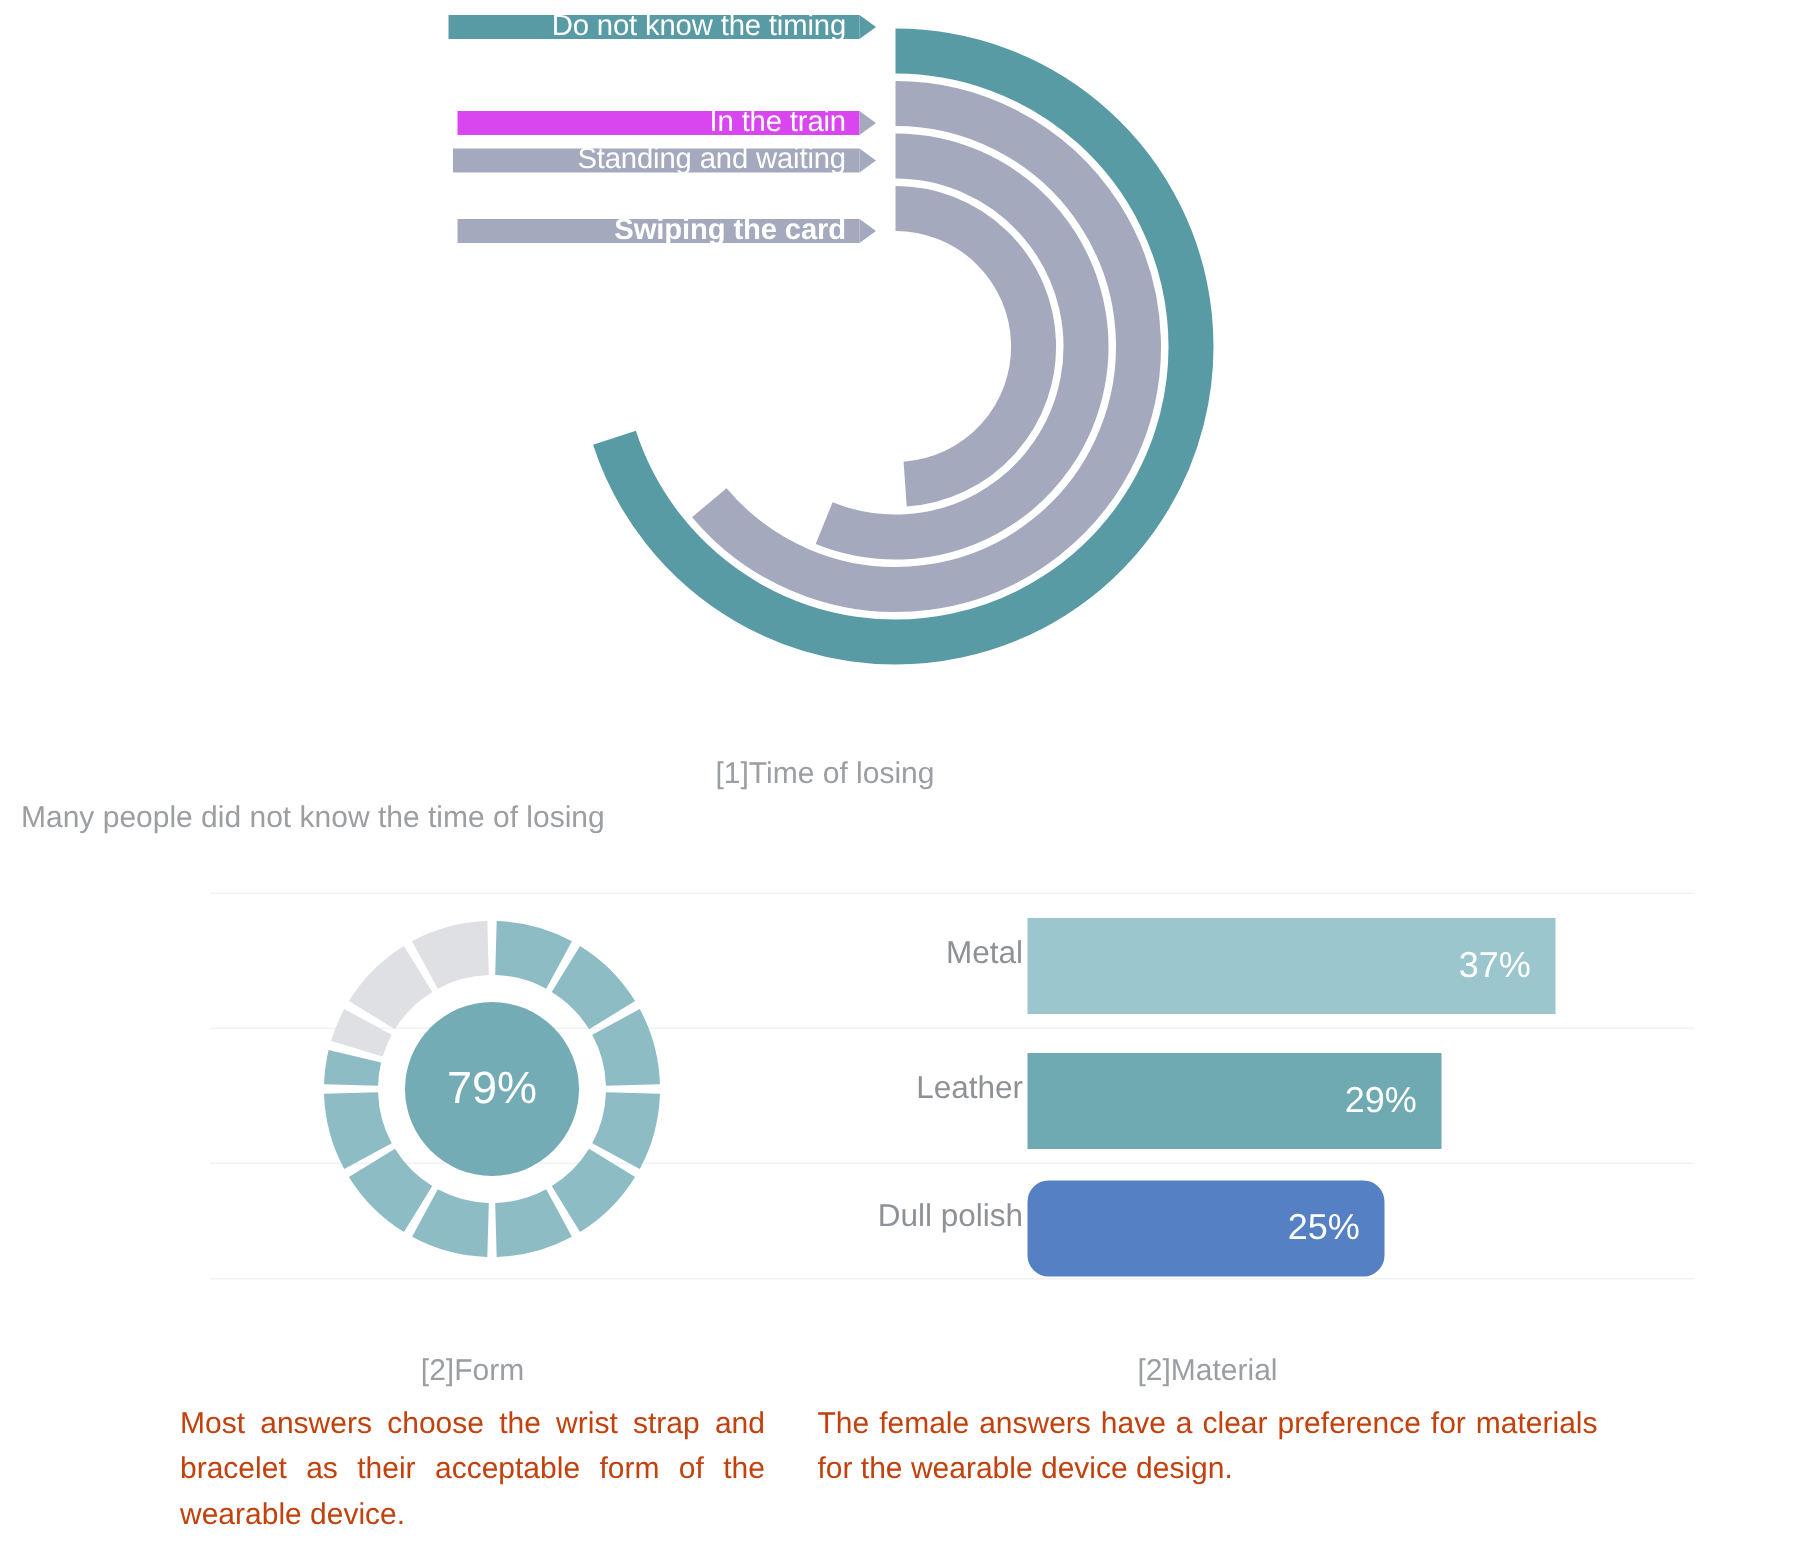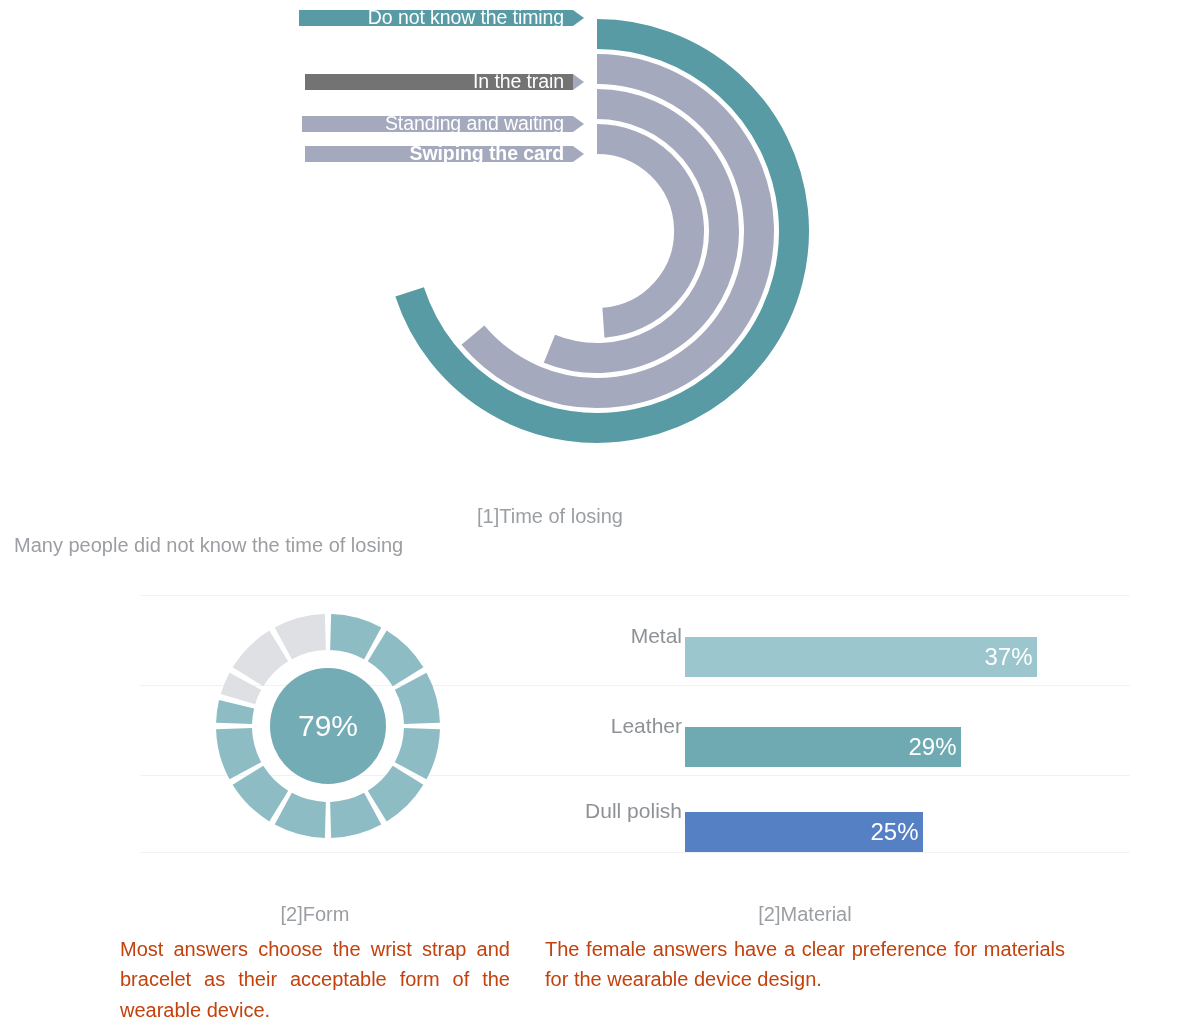--- a/index.html
+++ b/index.html
@@ -139,27 +139,26 @@
     top: 50%;
     transform: translateY(-50%);
     font-size: 21px;
     color: #8e9195;
     white-space: nowrap;
   }
   .bar-rect {
     position: absolute;
     left: 125px;
     top: 0;
-    height: 40px;
+    height: 64px;
     display: flex;
     align-items: center;
     justify-content: flex-end;
     box-sizing: border-box;
-    padding-right: 4px;
-    margin-top: 25px;
+    padding-right: 16px;
   }
   .bar-val {
     font-size: 24px;
     color: #ffffff;
     white-space: nowrap;
   }
 
   
   #caption2 {
     position: absolute;
@@ -203,27 +202,27 @@
   </svg>
 
   <div class="radial-label-row" id="row0" style="left:299px; top:3px; width:274px;">
     <div class="pill" id="pill0" style="width: 274px; background: rgb(88, 155, 164);">
       <span class="pill-text">Do not know the timing</span>
       <span class="pill-arrow" id="arrow0" style="border-left: 11px solid rgb(88, 155, 164);"></span>
     </div>
   </div>
 
   <div class="radial-label-row" id="row1" style="left:305px; top:49px; width:268px;">
-    <div class="pill" id="pill1" style="width: 268px; background: #737373; margin-top: 37px;">
+    <div class="pill" id="pill1" style="width: 268px; background: #d946ef; margin-top: 37px;">
       <span class="pill-text">In the train</span>
       <span class="pill-arrow" id="arrow1" style="border-left: 11px solid rgb(165, 169, 189);"></span>
     </div>
   </div>
 
-  <div class="radial-label-row" id="row2" style="left:302px; top:92px; width:271px;margin-top:17px;">
+  <div class="radial-label-row" id="row2" style="left:302px; top:92px; width:271px;">
     <div class="pill" id="pill2" style="width: 271px; background: rgb(165, 169, 189);">
       <span class="pill-text">Standing and waiting</span>
       <span class="pill-arrow" id="arrow2" style="border-left: 11px solid rgb(165, 169, 189);"></span>
     </div>
   </div>
 
   <div class="radial-label-row" id="row3" style="left:305px; top:139px; width:268px;font-weight:bold;">
     <div class="pill" id="pill3" style="width: 268px; background: rgb(165, 169, 189);">
       <span class="pill-text">Swiping the card</span>
       <span class="pill-arrow" id="arrow3" style="border-left: 11px solid rgb(165, 169, 189);"></span>
@@ -315,21 +314,21 @@
 
     <div class="bar-row" style="top:108px;">
       <span class="bar-cat">Leather</span>
       <div class="bar-rect" id="bar1" style="width: 275.5px; background: rgb(111, 170, 178);">
         <span class="bar-val">29%</span>
       </div>
     </div>
 
     <div class="bar-row" style="top:193px;">
       <span class="bar-cat">Dull polish</span>
-      <div class="bar-rect" id="bar2" style="width: 237.5px; background: rgb(85, 128, 196);">
+      <div class="bar-rect" id="bar2" style="width: 237.5px; background: rgb(85, 128, 196); border-radius: 14px;">
         <span class="bar-val">25%</span>
       </div>
     </div>
   </div>
 </div>
 
 <div id="caption2">
   <div class="cap-block-title">[2]Form</div>
   <div class="cap-block-body">Most answers choose the wrist strap and bracelet as their acceptable form of the wearable device.</div>
 </div>

